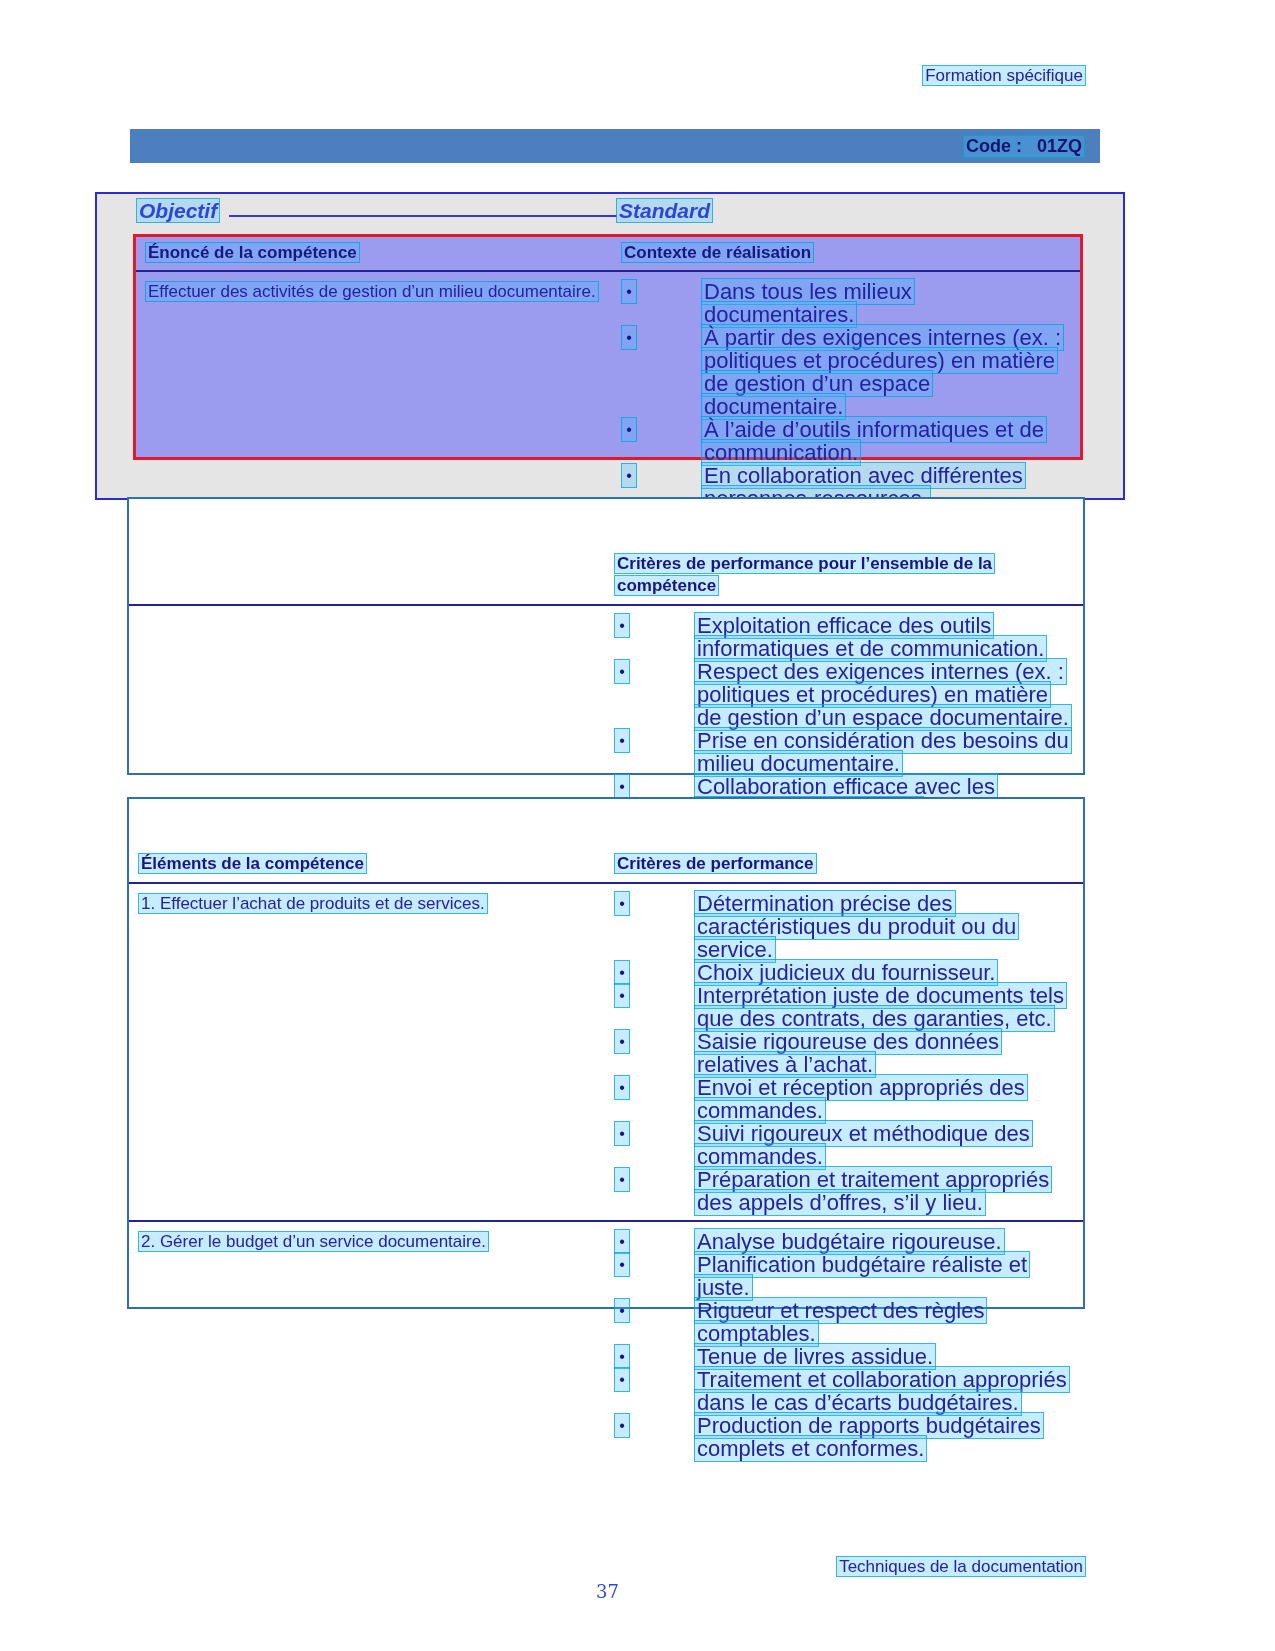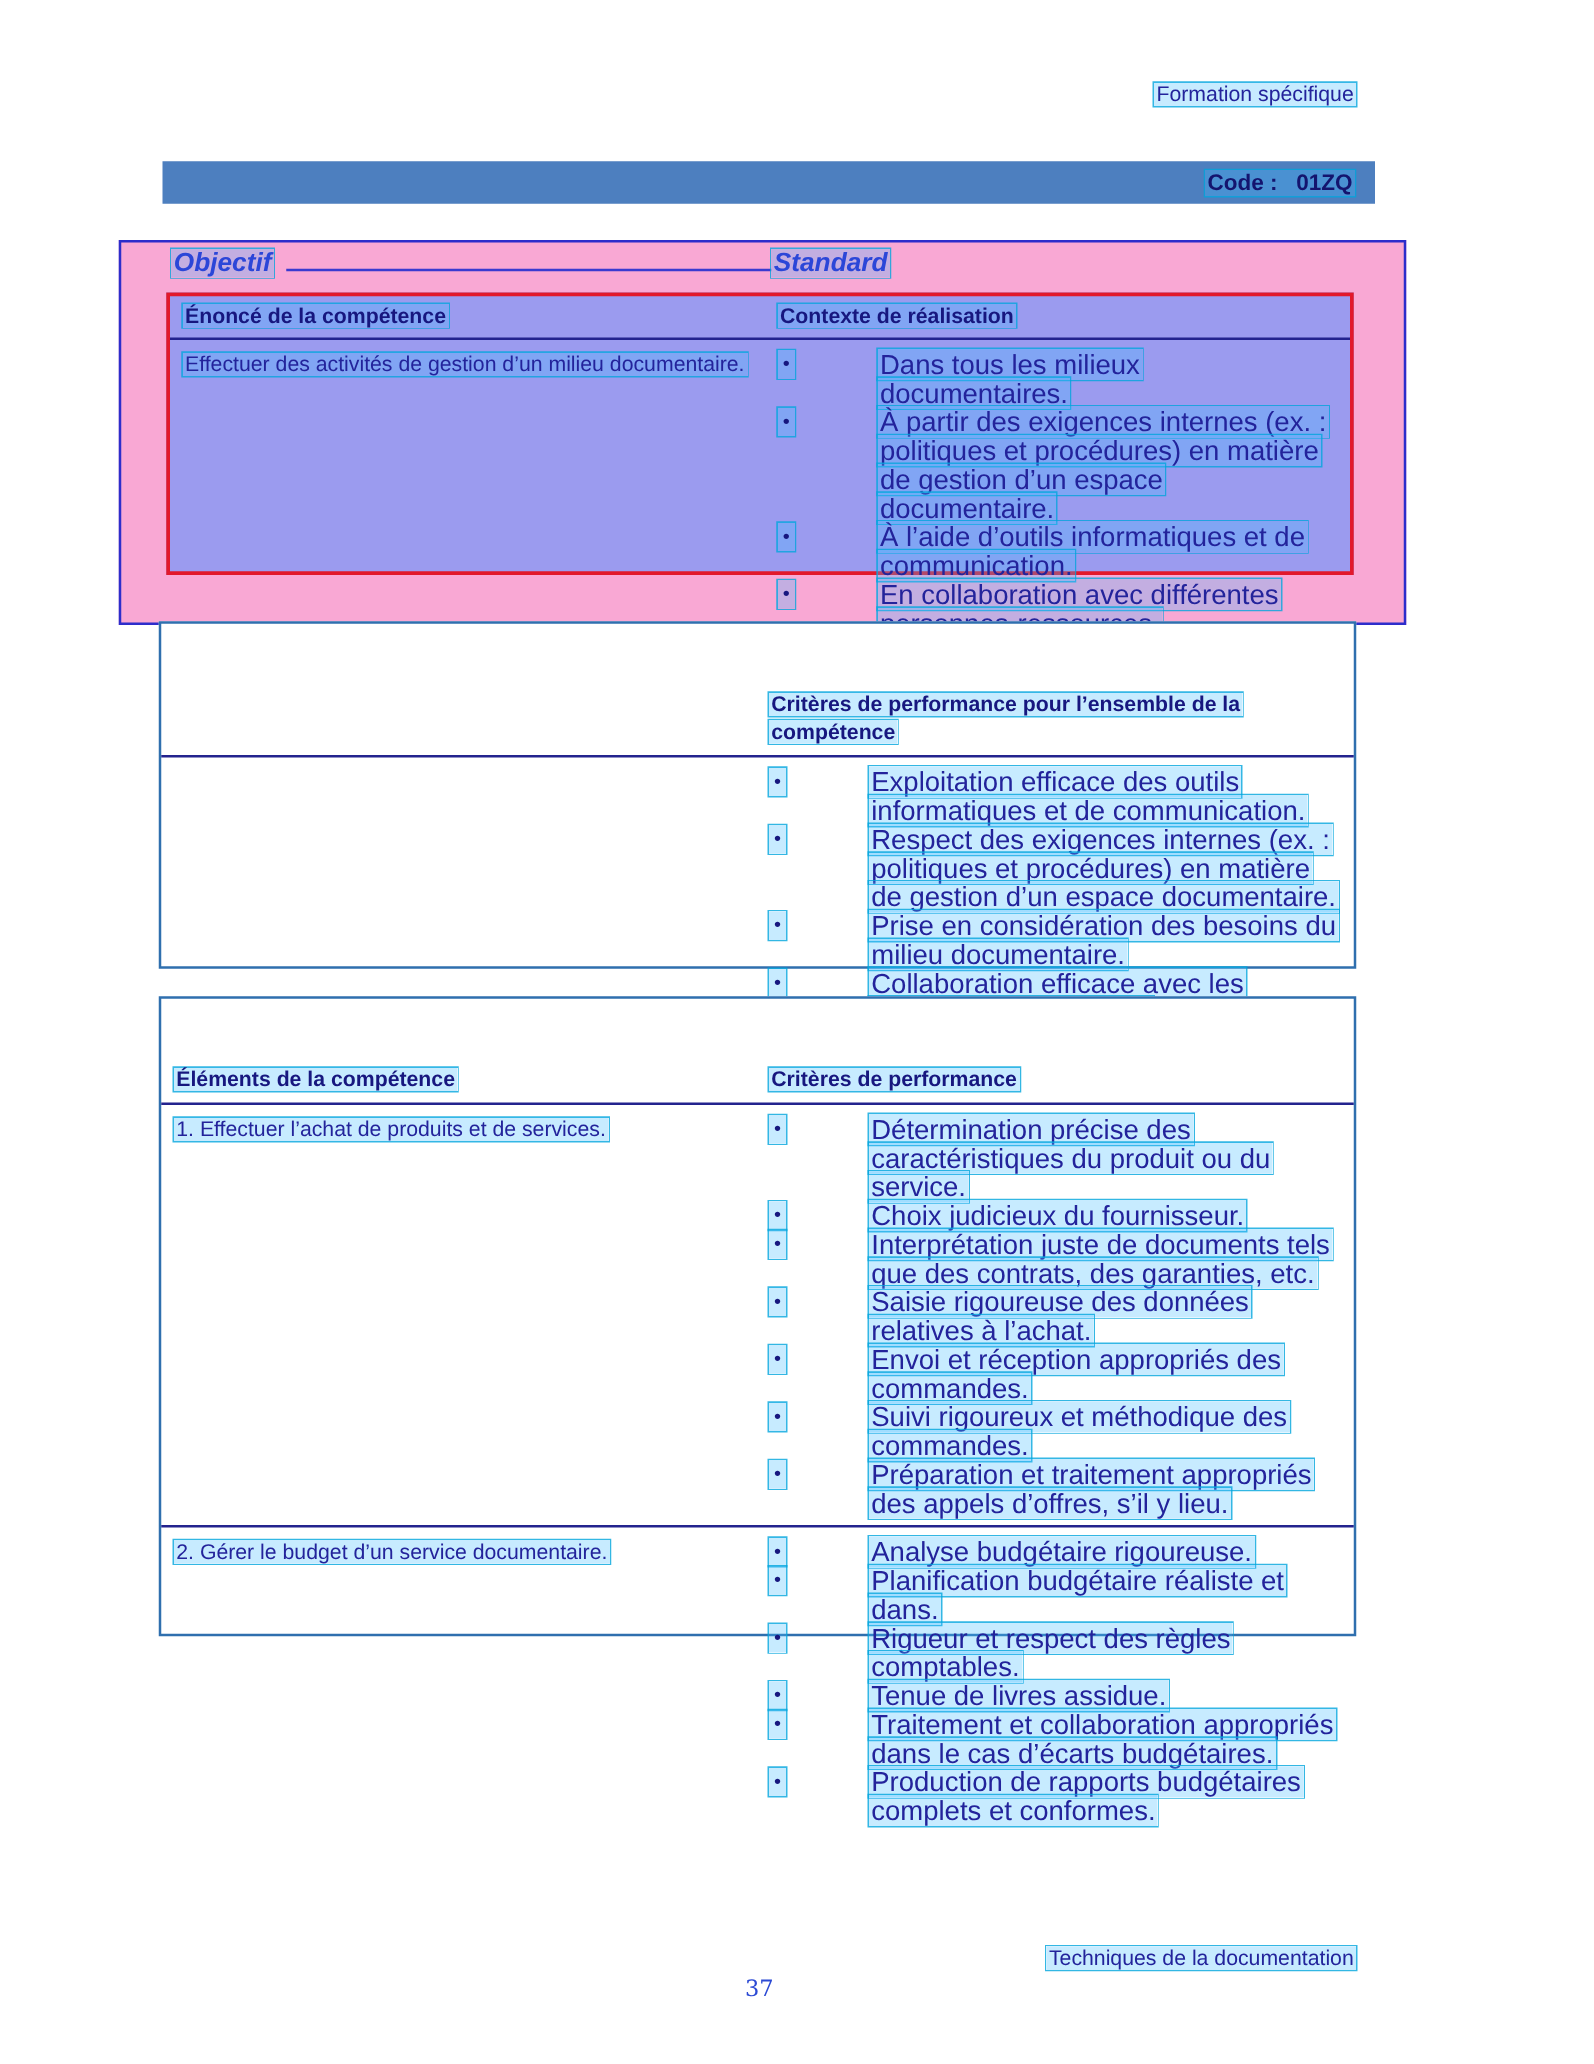--- a/index.html
+++ b/index.html
@@ -25,21 +25,21 @@
     position:absolute; left:130px; top:129px; width:970px; height:34px;
     background:#4d7fbf;
     display:flex; align-items:center; justify-content:flex-end;
     padding-right:16px;
   }
   .code-text { font-size:18px; font-weight:bold; color:#14146e; white-space:pre; }
 
   
   .obj-box {
     position:absolute; left:95px; top:192px; width:1030px; height:308px;
-    background:#f9a8d4; border:2px solid #2d2dcb;
+    background:#e5e5e5; border:2px solid #2d2dcb;
   }
   .big-head {
     position:absolute; top:5px;
     font-size:21px; font-weight:bold; font-style:italic; color:#2b46d8;
   }
   .big-head.obj { left:40px; }
   .big-head.std { left:520px; }
   .head-rule {
     position:absolute; left:132px; top:21px; width:388px; height:0;
     border-top:2px solid #3a3ad0;
@@ -234,21 +234,21 @@
       </div>
       <div class="col-right">
           <div class="brow">
             <span class="bdot hl">•</span>
             <span class="bsp"></span>
             <span class="btext"><span class="hl">Analyse budgétaire rigoureuse.</span></span>
           </div>
           <div class="brow">
             <span class="bdot hl">•</span>
             <span class="bsp"></span>
-            <span class="btext"><span class="hl">Planification budgétaire réaliste et dans.</span></span>
+            <span class="btext"><span class="hl">Planification budgétaire réaliste et juste.</span></span>
           </div>
           <div class="brow">
             <span class="bdot hl">•</span>
             <span class="bsp"></span>
             <span class="btext"><span class="hl">Rigueur et respect des règles comptables.</span></span>
           </div>
           <div class="brow">
             <span class="bdot hl">•</span>
             <span class="bsp"></span>
             <span class="btext"><span class="hl">Tenue de livres assidue.</span></span>

